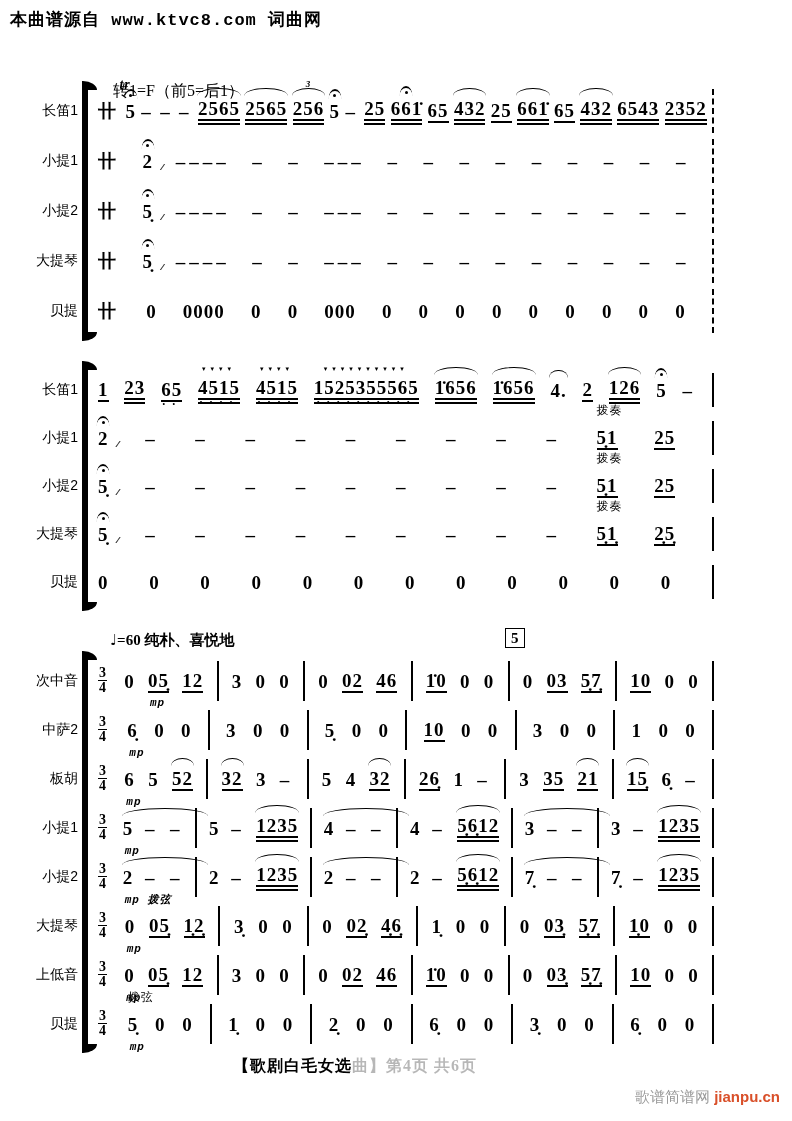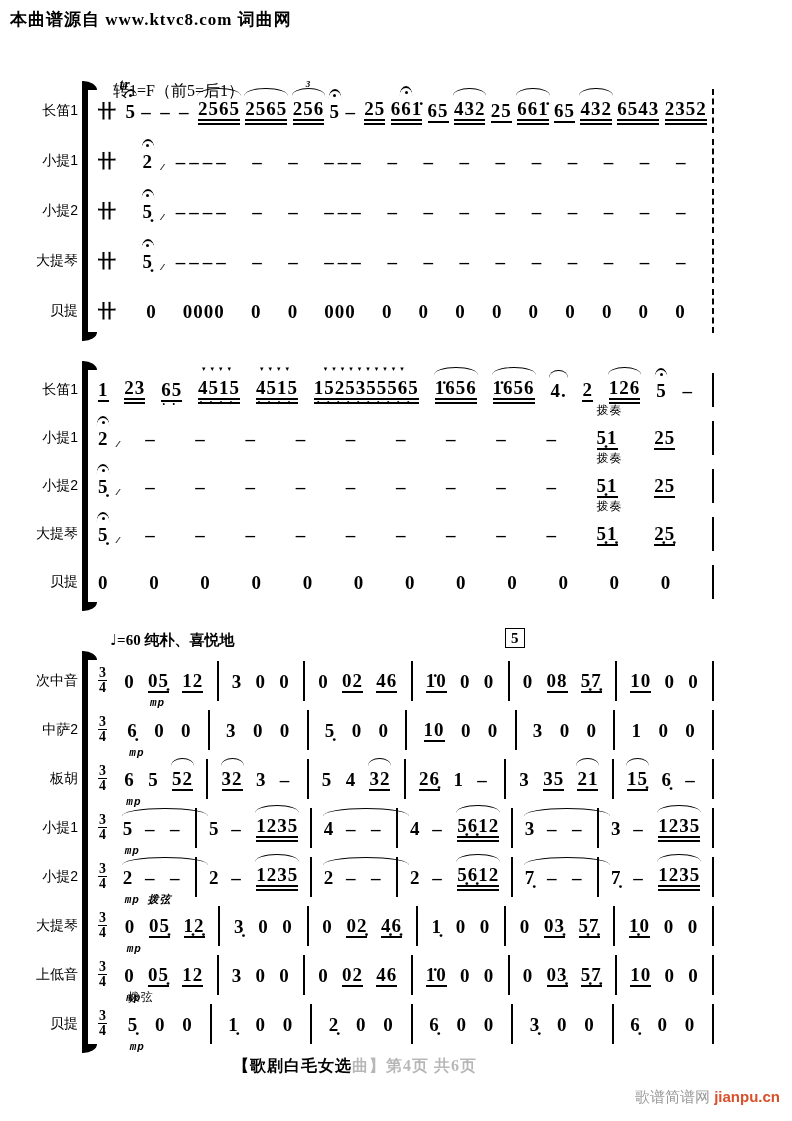--- a/index.html
+++ b/index.html
@@ -1,19 +1,19 @@
 <!DOCTYPE html>
 <html><head>
 <meta charset="utf-8">
 <style>
   html,body{margin:0;padding:0;}
   body{width:792px;height:1121px;position:relative;background:#ffffff;overflow:hidden;
        font-family:"Liberation Serif","DejaVu Serif",serif;color:#000;}
   .abs{position:absolute;}
-  .source-note{top:8px;left:10px;font-family:Liberation Serif, serif;
+  .source-note{top:8px;left:10px;font-family:Liberation Mono, monospace;
        font-weight:bold;font-size:17px;letter-spacing:1px;}
   .key-change{top:56px;left:113px;font-weight:normal;font-size:16px;margin-top:25px;}
   .tempo-line{top:631px;left:110px;font-weight:bold;font-size:15px;}
   .tempo-line .qnote{font-family:"DejaVu Sans",sans-serif;font-size:15px;}
   .rehearsal{top:628px;left:505px;border:1.6px solid #000;padding:0 5px;font-weight:bold;
        font-size:15px;line-height:18px;}
   .footer-caption{top:1056px;left:233px;font-weight:bold;font-size:16px;letter-spacing:1px;}
   .footer-caption .faded{opacity:.28;filter:blur(.4px);}
   .watermark{top:1088px;right:12px;font-size:15px;color:#9a9a9a;
        font-family:"Liberation Sans","DejaVu Sans",sans-serif;}
@@ -300,21 +300,21 @@
           <span class="bar"></span>
           <span class="tok">0</span>
           <span class="tok u1">02</span>
           <span class="tok u1">46</span>
           <span class="bar"></span>
           <span class="tok u1">1̇0</span>
           <span class="tok">0</span>
           <span class="tok">0</span>
           <span class="bar"></span>
           <span class="tok">0</span>
-          <span class="tok u1">08</span>
+          <span class="tok u1">03</span>
           <span class="tok u1">5̣7̣</span>
           <span class="bar"></span>
           <span class="tok u1">10</span>
           <span class="tok">0</span>
           <span class="tok">0</span>
           <span class="bar"></span>
         </div>
       </div>
       <div class="srow">
         <div class="lbl">中萨2</div>

